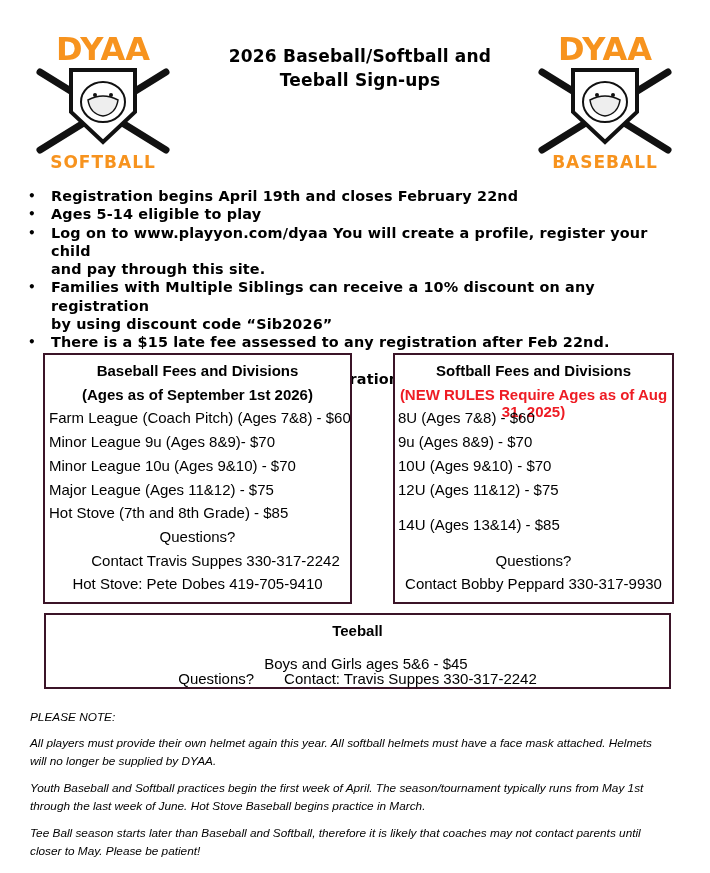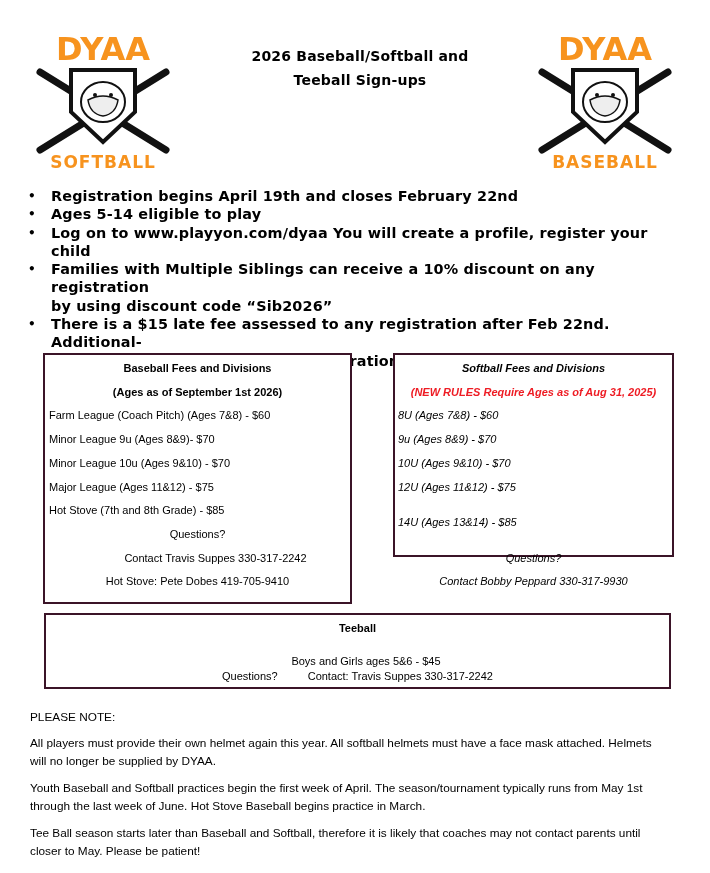--- a/index.html
+++ b/index.html
@@ -1,33 +1,33 @@
 <!DOCTYPE html>
 <html><head>
 <meta charset="utf-8">
 <style>
   html, body { margin:0; padding:0; background:#ffffff; }
   body { width:710px; height:873px; position:relative; overflow:hidden; font-family:"Liberation Sans", sans-serif; color:#000; }
   .logo { position:absolute; top:22px; width:150px; height:150px; }
   .logo-left { left:28px; }
   .logo-right { left:530px; }
   .logo svg { width:150px; height:150px; display:block; }
-  .title { position:absolute; left:200px; width:320px; top:44px; text-align:center; font-family:"DejaVu Sans", sans-serif; font-weight:bold; font-size:14px; line-height:24px; letter-spacing:0.2px; }
+  .title { position:absolute; left:200px; width:320px; top:44px; text-align:center; font-family:"DejaVu Sans", sans-serif; font-weight:bold; font-size:17px; line-height:24px; letter-spacing:0.2px; }
   .bullets { position:absolute; left:28px; top:187px; width:660px; margin:0; padding:0; list-style:none; font-family:"DejaVu Sans", sans-serif; font-weight:bold; font-size:14.4px; line-height:18.3px; letter-spacing:0.15px; }
   .bullets li { position:relative; padding-left:23px; }
   .bullets li .dot { position:absolute; left:0; top:0; font-size:12px; }
-  .box { position:absolute; border:2.5px solid #3b1428; box-sizing:border-box; background:#fff; font-size:11px; }
+  .box { position:absolute; border:2.5px solid #3b1428; box-sizing:border-box; background:#fff; font-size:15px; }
   .box-baseball { left:43px; top:353px; width:309px; height:251px; }
-  .box-softball { left:393px; top:353px; width:281px; height:204px;font-style:italic; }
+  .box-softball { left:393px; top:353px; width:281px; height:251px; }
   .box-teeball { left:44px; top:613px; width:627px; height:76px; }
   .box .hdr { text-align:center; font-weight:bold; position:absolute; left:0; right:0; }
   .box .row { position:absolute; left:4px; white-space:nowrap; }
   .box .ctr { position:absolute; left:0; right:0; text-align:center; white-space:nowrap; }
   .red { color:#ee1c24; }
-  .note { position:absolute; left:30px; width:660px; font-size:11.8px; line-height:17.5px; }
+  .note { position:absolute; left:30px; width:660px; font-style:italic; font-size:11.8px; line-height:17.5px; }
 </style>
 </head>
 <body>
 
 <div class="logo logo-left">
   <svg viewBox="0 0 150 150">
     <text x="75" y="38" text-anchor="middle" font-family="DejaVu Sans, sans-serif" font-weight="bold" font-size="32" fill="#f7931e">DYAA</text>
     <line x1="12" y1="50" x2="138" y2="128" stroke="#111" stroke-width="7" stroke-linecap="round"></line>
     <line x1="138" y1="50" x2="12" y2="128" stroke="#111" stroke-width="7" stroke-linecap="round"></line>
     <polygon points="43,48 107,48 107,90 75,120 43,90" fill="#fff" stroke="#111" stroke-width="4"></polygon>
@@ -55,21 +55,21 @@
     <path d="M60 78 Q75 70 90 78 Q88 92 75 94 Q62 92 60 78Z" fill="#eee" stroke="#111" stroke-width="1.5"></path>
     <circle cx="67" cy="73" r="2" fill="#111"></circle>
       <circle cx="83" cy="73" r="2" fill="#111"></circle>
     <text x="75" y="146" text-anchor="middle" font-family="DejaVu Sans, sans-serif" font-weight="bold" font-size="17" fill="#f7931e" letter-spacing="1">BASEBALL</text>
   </svg>
 </div>
 
 <ul class="bullets">
   <li><span class="dot">•</span><span>Registration begins April 19th and closes February 22nd</span></li>
   <li><span class="dot">•</span><span>Ages 5-14 eligible to play</span></li>
-  <li><span class="dot">•</span><span>Log on to www.playyon.com/dyaa  You will create a profile, register your child</span><br></li>
+  <li><span class="dot">•</span><span>Log on to www.playyon.com/dyaa  You will create a profile, register your child</span><br><span>and pay through this site.</span></li>
   <li><span class="dot">•</span><span>Families with Multiple Siblings can receive a 10% discount on any registration</span><br><span>by using discount code “Sib2026”</span></li>
   <li><span class="dot">•</span><span>There is a $15 late fee assessed to any registration after Feb 22nd.  Additional-</span><br><span>ly, there will be absolutely no registrations accepted after Mar 1st.</span></li>
 </ul>
 
 <div class="box box-baseball">
   <div class="hdr" style="top:7px;">Baseball Fees and Divisions</div>
   <div class="hdr" style="top:31px;">(Ages as of September 1st 2026)</div>
   <div class="row" style="top:54px;">Farm League (Coach Pitch) (Ages 7&amp;8) - $60</div>
   <div class="row" style="top:78px;">Minor League  9u (Ages 8&amp;9)- $70</div>
   <div class="row" style="top:102px;">Minor League 10u (Ages 9&amp;10) - $70</div>

